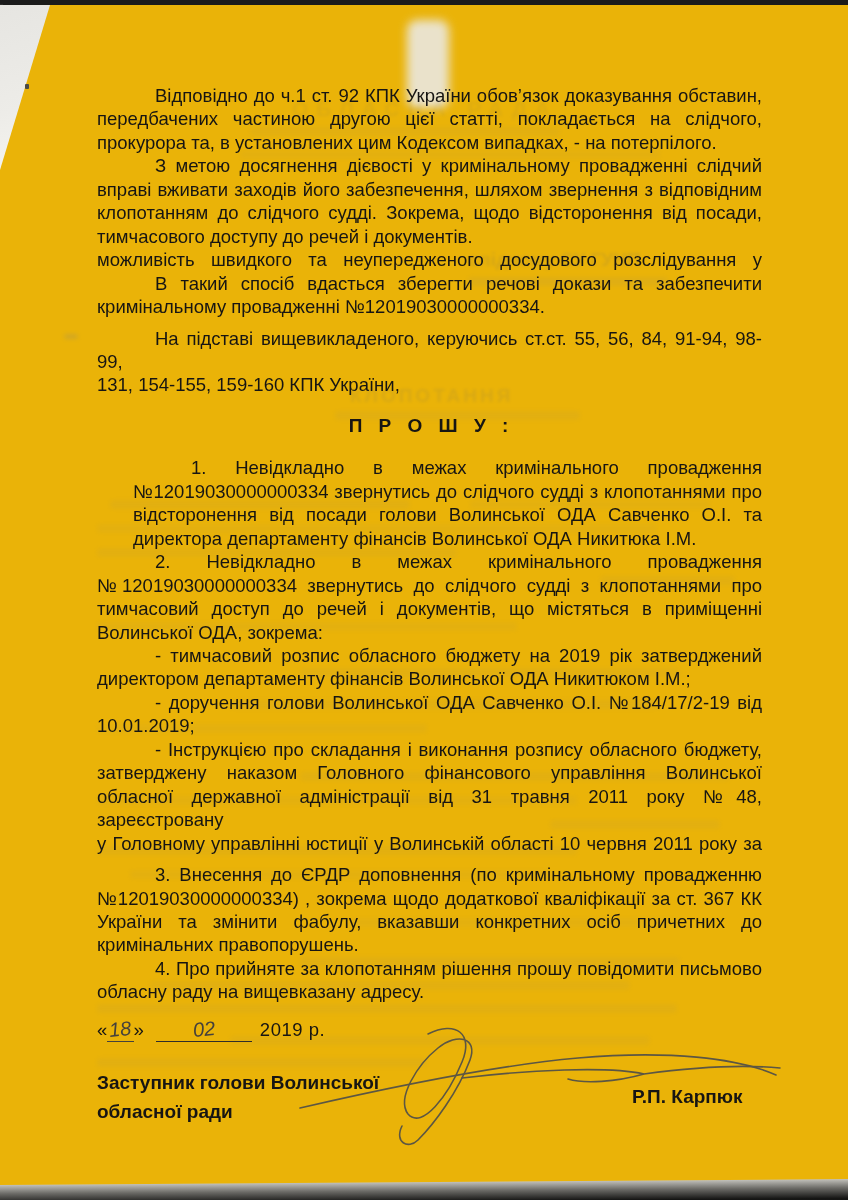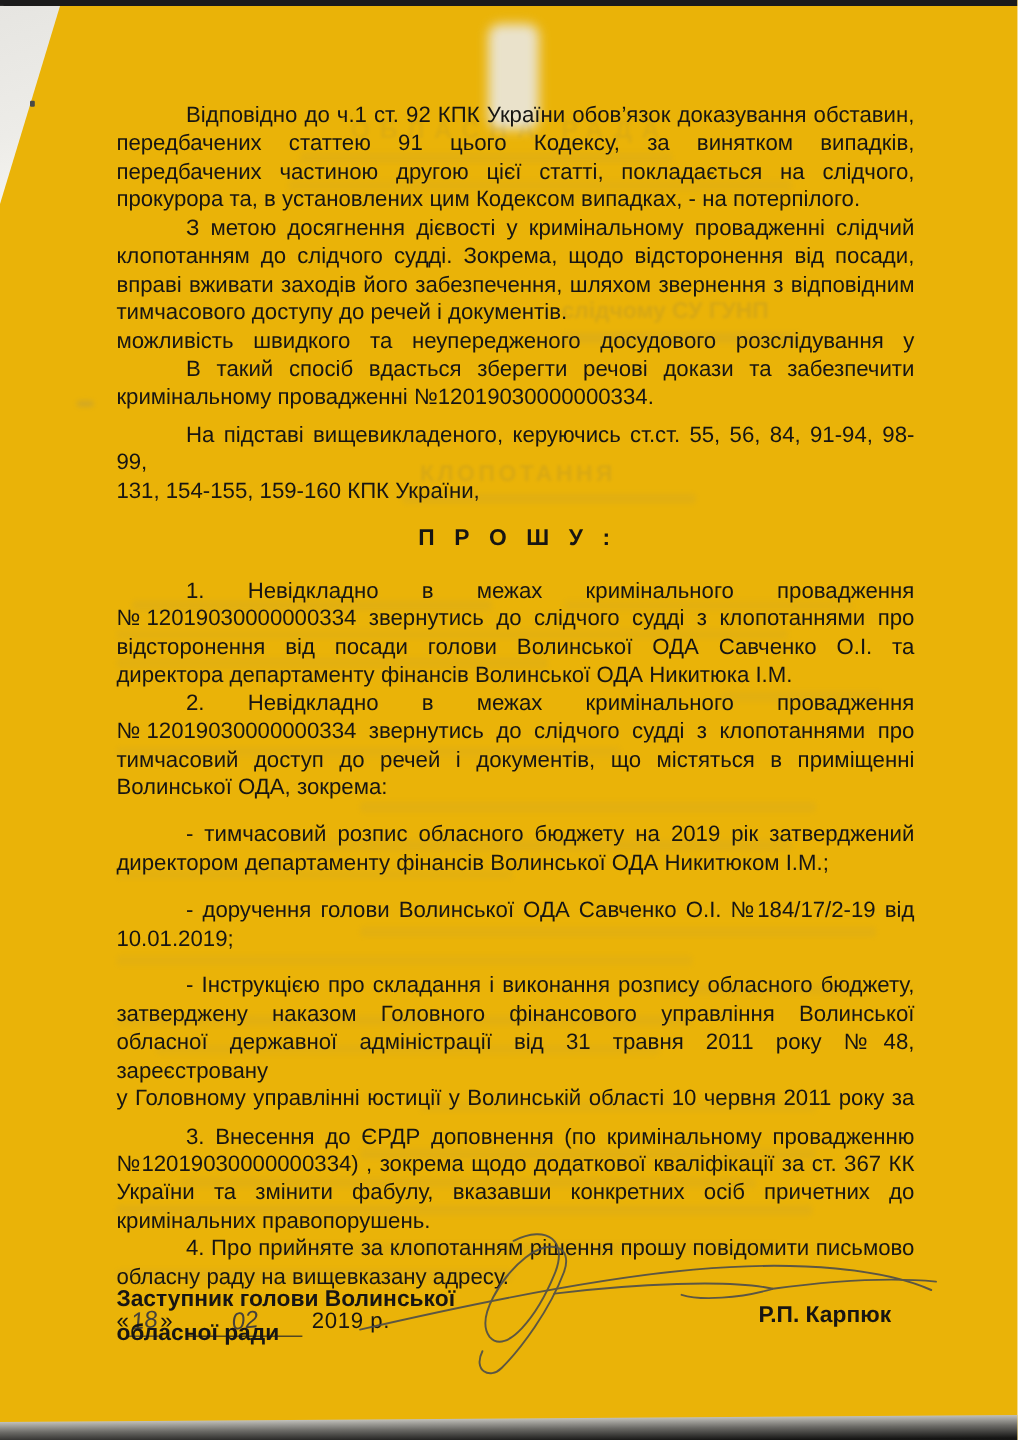--- a/index.html
+++ b/index.html
@@ -38,23 +38,23 @@
     padding:0 86px 0 97px;box-sizing:border-box;
     font-size:18.5px;line-height:23.45px;
   }
   .block{margin:0;}
   .line{text-align:justify;text-align-last:justify;}
   .line.last{text-align-last:left;}
   .line.indent{text-indent:58px;}
   .heading{margin-top:17px;}
   .heading .line{text-align:right;text-align-last:center;font-weight:bold;letter-spacing:2px;word-spacing:7px;font-size:19px;}
   .gap-sm{margin-top:8px;}
-  .gap-md{margin-top:19px;}
+  .gap-md{margin-top:19px;margin-left:36px;}
   .gap-md2{margin-top:8px;}
-  .gap-xs{margin-top:16px;}
+  .gap-xs{margin-top:0;}
 
   
   .date-line{margin-top:14px;font-size:18.5px;}
   .hand{
     font-style:italic;color:#45413c;display:inline-block;
     transform:rotate(-6deg);font-size:20px;line-height:18px;
   }
   .day-wrap{border-bottom:1.6px solid #45413c;padding:0 2px;display:inline-block;}
   .month-line{
     display:inline-block;width:96px;border-bottom:1.7px solid #2f2d2a;
@@ -105,28 +105,27 @@
   <div class="smudge" style="left:150px;top:981px;width:480px;opacity:.07;"></div>
   <div class="smudge" style="left:97px;top:1004px;width:580px;opacity:.08;"></div>
   <div class="smudge" style="left:230px;top:1036px;width:420px;opacity:.07;"></div>
   <div class="smudge" style="left:97px;top:1058px;width:330px;opacity:.08;"></div>
   <div class="smudge" style="left:64px;top:334px;width:14px;height:5px;opacity:.25;"></div>
 
   <div class="content">
     <div>
         <div class="block para">
           <div class="line indent">Відповідно до ч.1 ст. 92 КПК України обов’язок доказування обставин,</div>
-          <div class="line">передбачених статтею 91 цього Кодексу, за винятком випадків,</div>
           <div class="line">передбачених частиною другою цієї статті, покладається на слідчого,</div>
           <div class="line last">прокурора та, в установлених цим Кодексом випадках, - на потерпілого.</div>
         </div>
         <div class="block para">
           <div class="line indent">З метою досягнення дієвості у кримінальному провадженні слідчий</div>
+          <div class="line">вправі вживати заходів його забезпечення, шляхом звернення з відповідним</div>
           <div class="line">клопотанням до слідчого судді. Зокрема, щодо відсторонення від посади,</div>
-          <div class="line">вправі вживати заходів його забезпечення, шляхом звернення з відповідним</div>
           <div class="line last">тимчасового доступу до речей і документів.</div>
         </div>
         <div class="block para">
           <div class="line">можливість  швидкого та неупередженого досудового розслідування у</div>
           <div class="line indent">В такий спосіб вдасться зберегти речові докази та забезпечити</div>
           <div class="line last">кримінальному провадженні №12019030000000334.</div>
         </div>
         <div class="block para gap-sm">
           <div class="line indent">На підставі вищевикладеного,  керуючись ст.ст. 55, 56, 84, 91-94, 98-99,</div>
           <div class="line last">131, 154-155, 159-160  КПК України,</div>

